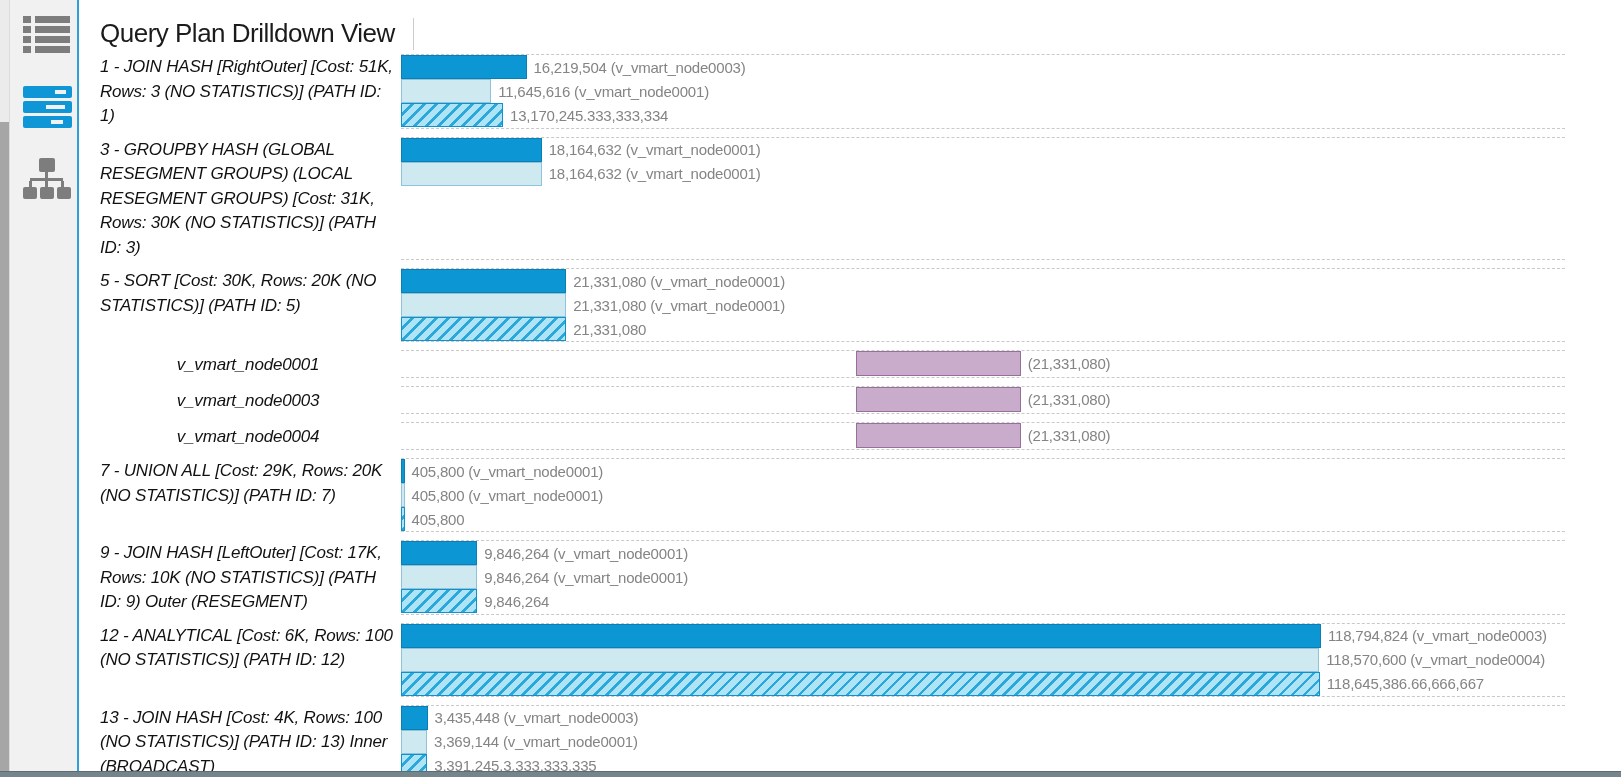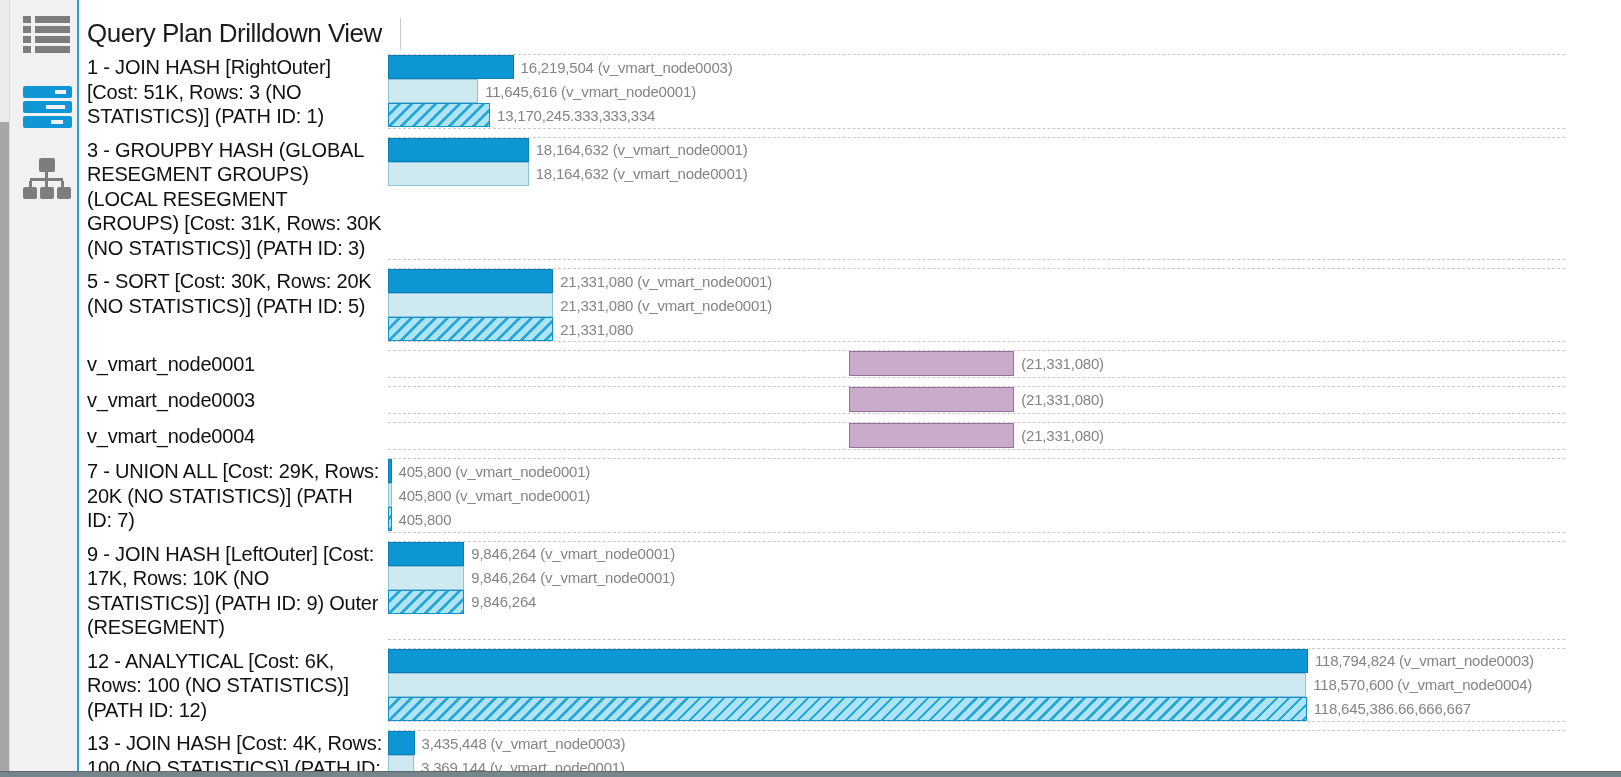--- a/index.html
+++ b/index.html
@@ -16,32 +16,32 @@
 
   
   .sidebar { position:absolute; left:10px; top:0; width:69px; height:771px; background:#f1f1f1; border-right:2px solid #2fa0d6; }
   .side-btn { position:absolute; left:13px; width:50px; height:46px; cursor:pointer; }
   .side-btn svg { display:block; }
 
   
   .bottomstrip { position:absolute; left:0; right:0; bottom:0; height:6px; background:#76848c; border-top:1px solid #5d6b72; }
 
   
-  .content { position:absolute; left:81px; top:0; right:0; height:771px; background:#fff; overflow:hidden; }
+  .content { position:absolute; left:94px; top:0; right:0; height:771px; background:#fff; overflow:hidden; }
   .titlebar { display:flex; align-items:flex-end; padding:12px 0 0 6px; height:50px; }
   .page-title { font-size:26px; letter-spacing:-0.5px; color:#1b1b1b; font-weight:500; margin:0; line-height:34px; white-space:nowrap; }
   .tdiv { width:1px; height:32px; background:#cccccc; margin-left:18px; align-self:flex-end; }
 
   #rows { margin-top:4px; }
   .prow { display:flex; margin-bottom:8px; }
   .plabel {
     width:307px; flex:none; padding:1px 6px 0 6px;
-    font-size:20px; letter-spacing:-0.2px; line-height:24.5px; color:#111111;
-  }
-  .prow.node .plabel { text-align:left; line-height:27px; padding-right:5px; }
+    font-size:17px; letter-spacing:-0.2px; line-height:24.5px; color:#111111;font-style:italic;
+  }
+  .prow.node .plabel { text-align:center; line-height:27px; padding-right:5px; }
   .pbars {
     flex:1; margin-right:56px;
     border-top:1px dashed #c9c9c9; border-bottom:1px dashed #c9c9c9;
     padding:0; min-width:0;
   }
   .bar-line { display:flex; align-items:center; height:24px; }
   .prow.node .bar-line { height:25px;justify-content:center; }
   .bar { height:100%; flex:none; }
   .bar.max  { background:#0d96d4; border:1px solid #0a7fb5; }
   .bar.min  { background:#cfe9f0; border:1px solid #8fc3d9; }

